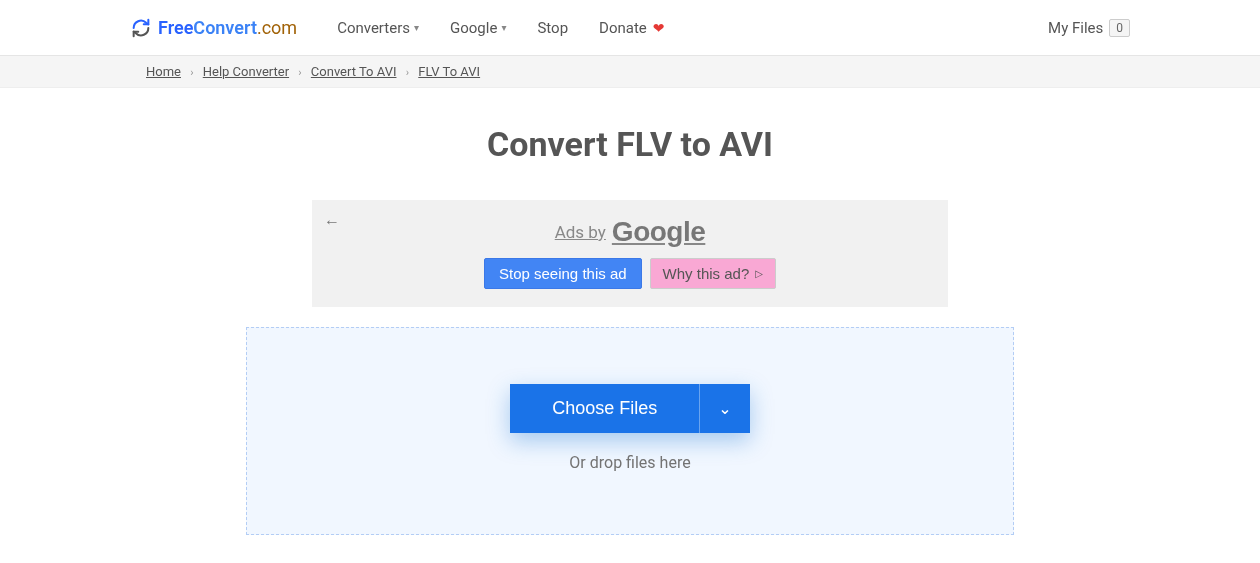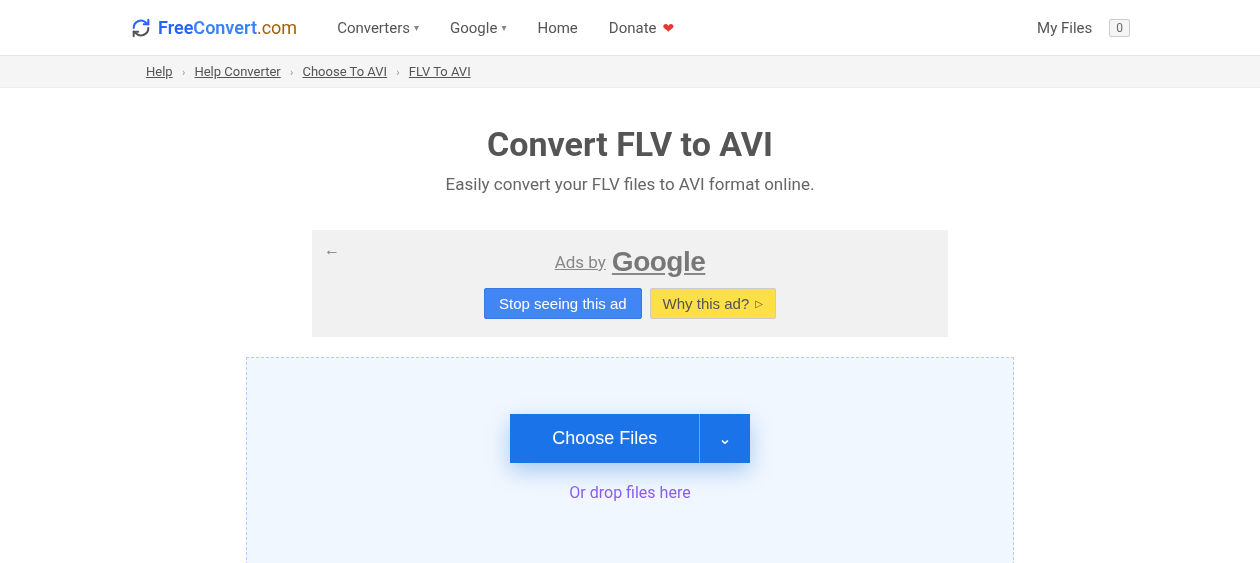--- a/index.html
+++ b/index.html
@@ -11,50 +11,50 @@
 .logo { display: flex; align-items: center; font-size: 18px; font-weight: 500; margin-right: 40px; }
 .logo-icon { width: 22px; height: 22px; margin-right: 6px; }
 .logo .free { color: #2962ff; font-weight: 600; }
 .logo .convert { color: #3b82f6; font-weight: 600; }
 .logo .dotcom { color: #a16207; font-weight: 400; }
 .nav-links { display: flex; align-items: center; gap: 31px; }
 .nav-item { color: #555; font-size: 15px; cursor: pointer; display: flex; align-items: center; gap: 4px; }
 .nav-item .chev { font-size: 10px; color: #888; }
 .heart { color: #e53935; font-size: 14px; margin-left: 2px; }
 .spacer { flex: 1; }
-.myfiles { display: flex; align-items: center; gap: 17px; color: #555; font-size: 15px; cursor: pointer; }
+.myfiles { display: flex; align-items: center; gap: 6px; color: #555; font-size: 15px; cursor: pointer; }
 .myfiles .count { border: 1px solid #ccc; background: #f5f5f5; padding: 1px 6px; font-size: 12px; border-radius: 2px; color: #666; }
 
 
 .breadcrumb-bar { background: #f5f5f5; border-bottom: 1px solid #eee; }
 .breadcrumb { width: 1000px; margin: 0 auto; padding: 8px 16px; font-size: 13px; color: #555; }
 .breadcrumb a { color: #555; text-decoration: underline; }
 .breadcrumb .sep { margin: 0 6px; color: #999; font-size: 11px; }
 
 
 .main { width: 1000px; margin: 0 auto; text-align: center; padding-top: 36px; }
 .title { font-size: 34px; font-weight: 700; color: #555; }
 .subtitle { font-size: 17px; color: #666; margin-top: 10px; }
 
 
 .ad-box { width: 636px; margin: 36px auto 20px; background: #f1f1f1; padding: 16px 12px 18px; position: relative; }
 .ad-back { position: absolute; left: 12px; top: 10px; color: #777; font-size: 16px; cursor: pointer; }
 .ads-by { color: #888; font-size: 17px; display: flex; align-items: center; justify-content: center; gap: 6px; text-decoration: underline; }
 .ads-by .google { font-family: 'Product Sans', Arial, sans-serif; font-weight: 600; font-size: 28px; color: #777; letter-spacing: -0.5px; }
 .ad-buttons { margin-top: 10px; display: flex; justify-content: center; gap: 8px; }
 .btn-stop { background: #4285f4; color: #fff; border: 1px solid #3b78e7; padding: 6px 14px; font-size: 15px; border-radius: 2px; cursor: pointer; }
-.btn-why { background: #fde047; color: #555; border: 1px solid #ccc; padding: 6px 12px; font-size: 15px; border-radius: 2px; cursor: pointer; display: flex; align-items: center; gap: 6px; }
+.btn-why { background: #f9a8d4; color: #555; border: 1px solid #ccc; padding: 6px 12px; font-size: 15px; border-radius: 2px; cursor: pointer; display: flex; align-items: center; gap: 6px; }
 .tri { font-size: 10px; color: #555; }
 
 
 .dropzone { width: 768px; margin: 16px auto 0; border: 1px dashed #b3cdf5; background: #f1f7ff; padding: 56px 12px 62px; }
 .choose-wrap { display: inline-flex; box-shadow: 0 8px 22px rgba(25,118,210,0.35); }
 .choose-btn { background: #1a73e8; color: #fff; border: none; padding: 14px 42px; font-size: 18px; font-weight: 500; cursor: pointer; }
 .choose-drop { background: #1a73e8; color: #fff; border: none; border-left: 1px solid rgba(255,255,255,0.35); padding: 14px 18px; font-size: 16px; cursor: pointer; }
-.drop-hint { margin-top: 20px; color: #8b5cf6; font-size: 16px; }
+.drop-hint { margin-top: 20px; color: #737373; font-size: 16px; }
 </style>
 </head>
 <body>
 
 <div class="navbar">
   <div class="nav-inner">
     <div class="logo">
       <svg class="logo-icon" viewBox="0 0 24 24" fill="none">
         <path d="M4 12a8 8 0 0 1 13.6-5.7L20 8" stroke="#2962ff" stroke-width="2.2" fill="none" stroke-linecap="round"></path>
         <path d="M20 12a8 8 0 0 1-13.6 5.7L4 16" stroke="#555" stroke-width="2.2" fill="none" stroke-linecap="round"></path>
@@ -68,50 +68,49 @@
     <div class="nav-links">
       <div class="nav-item">
         <span>Converters</span>
         <span class="chev">▾</span>
       </div>
       <div class="nav-item">
         <span>Google</span>
         <span class="chev">▾</span>
       </div>
       <div class="nav-item">
-        <span>Home</span>
+        <span>Stop</span>
       </div>
       <div class="nav-item">
         <span>Donate</span>
         <span class="heart">❤</span>
       </div>
     </div>
     <div class="spacer"></div>
     <div class="myfiles">
       <span>My Files</span>
       <span class="count">0</span>
     </div>
   </div>
 </div>
 
 <div class="breadcrumb-bar">
   <div class="breadcrumb">
-    <a href="#">Help</a>
+    <a href="#">Home</a>
     <span class="sep">›</span>
     <a href="#">Help Converter</a>
     <span class="sep">›</span>
-    <a href="#">Choose To AVI</a>
+    <a href="#">Convert To AVI</a>
     <span class="sep">›</span>
     <a href="#">FLV To AVI</a>
   </div>
 </div>
 
 <div class="main">
   <h1 class="title">Convert FLV to AVI</h1>
-  <p class="subtitle">Easily convert your FLV files to AVI format online.</p>
 
   <div class="ad-box">
     <span class="ad-back">←</span>
     <div class="ads-by">
       <span>Ads by</span>
       <span class="google">Google</span>
     </div>
     <div class="ad-buttons">
       <button class="btn-stop">Stop seeing this ad</button>
       <button class="btn-why">

